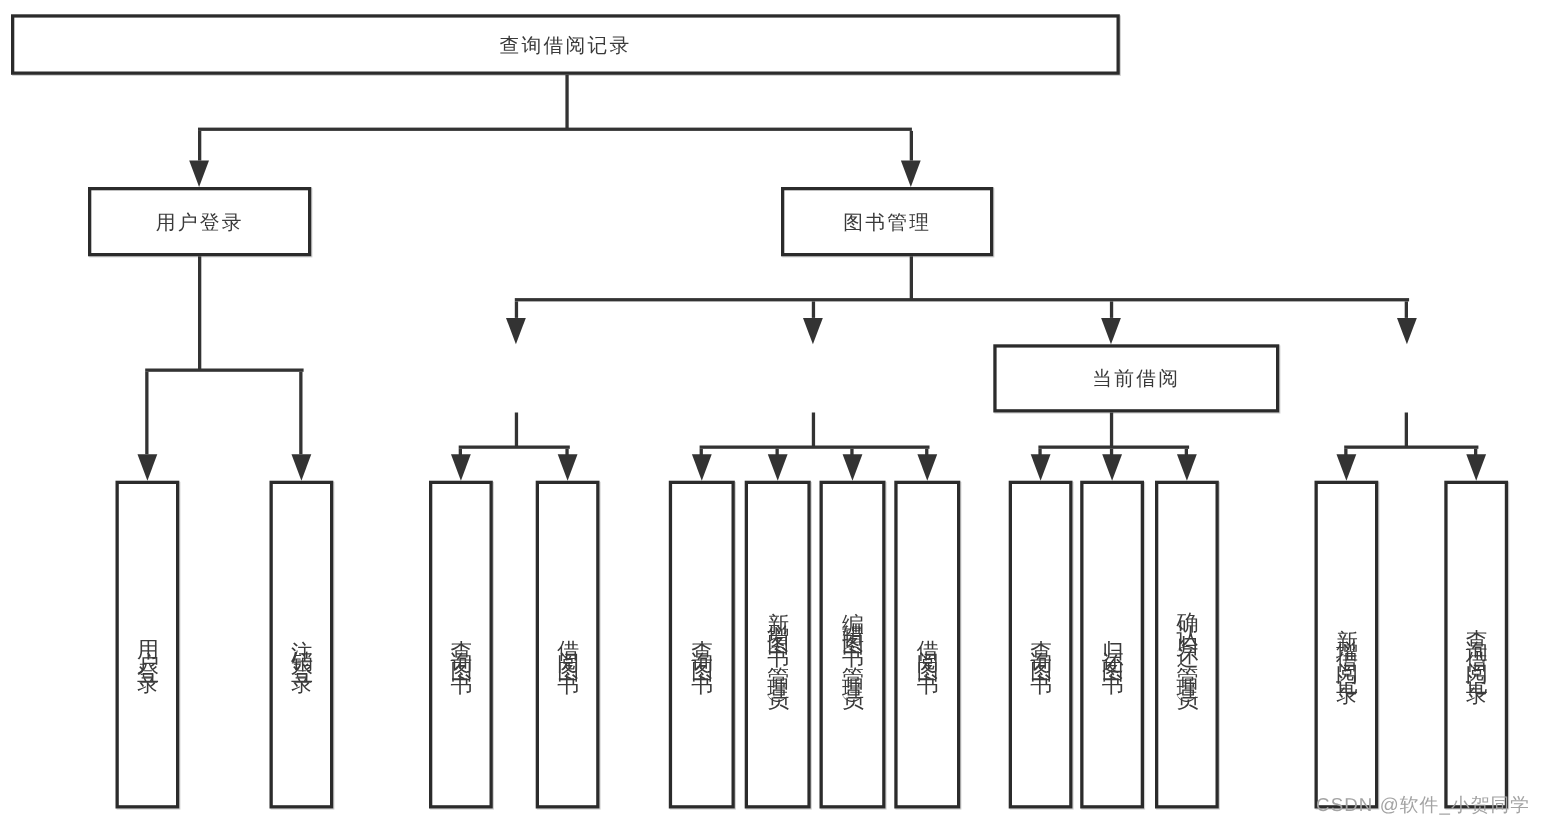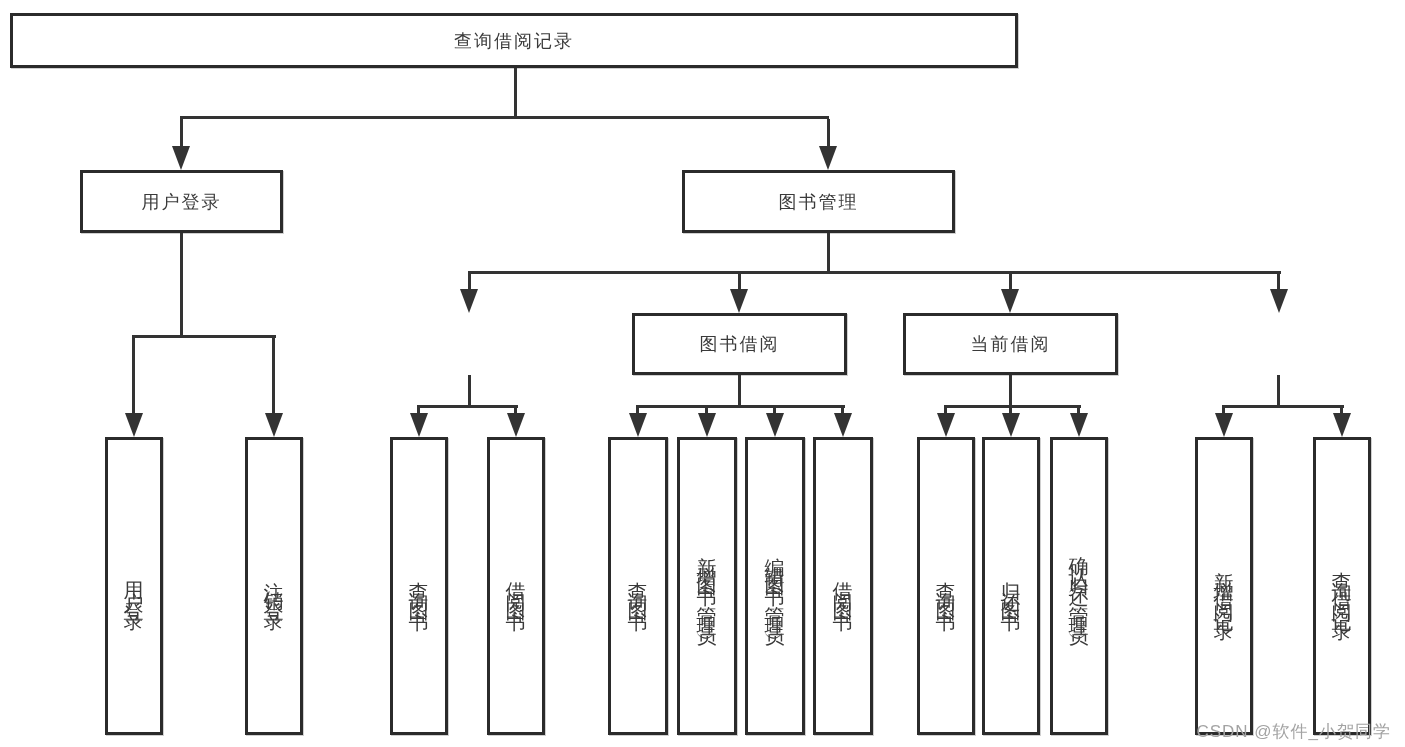--- a/index.html
+++ b/index.html
@@ -50,30 +50,27 @@
 <div class="canvas">
 
   <div class="box hbox" style="left:10px;top:13px;width:1008px;height:55px">
     <span>查询借阅记录</span>
   </div>
 
   <div class="box hbox" style="left:80px;top:170px;width:203px;height:63px">
     <span>用户登录</span>
   </div>
 
-  <div class="box hbox" style="left:682px;top:170px;width:273px;height:63px">
+  <div class="box hbox" style="left:710px;top:170px;width:193px;height:63px">
     <span>图书管理</span>
   </div>
 
 
-  <div class="box hbox" style="left:632px;top:313px;width:215px;height:62px">
-    <span>图书借阅</span>
-  </div>
 
-  <div class="box hbox" style="left:903px;top:313px;width:215px;height:62px">
+  <div class="box hbox" style="left:903px;top:313px;width:260px;height:62px">
     <span>当前借阅</span>
   </div>
 
 
   <div class="box vbox" style="left:105px;top:437px;width:58px;height:298px">
     <span>用户登录</span>
   </div>
   <div class="box vbox" style="left:245px;top:437px;width:58px;height:298px">
     <span>注销登录</span>
   </div>

